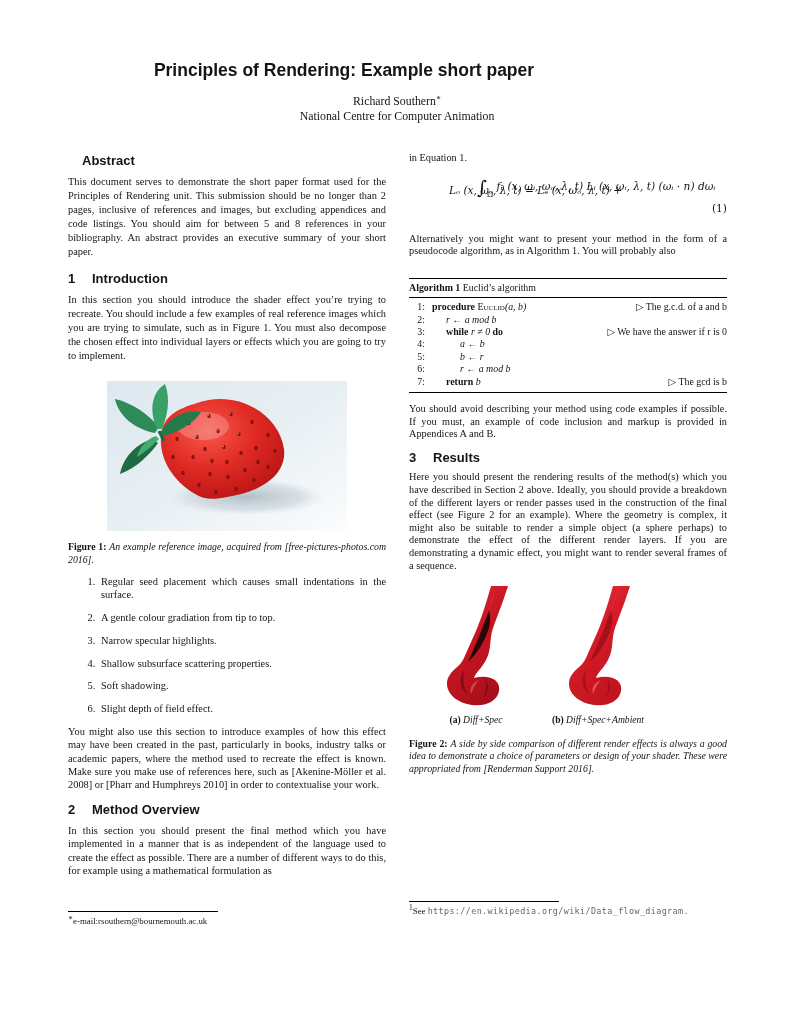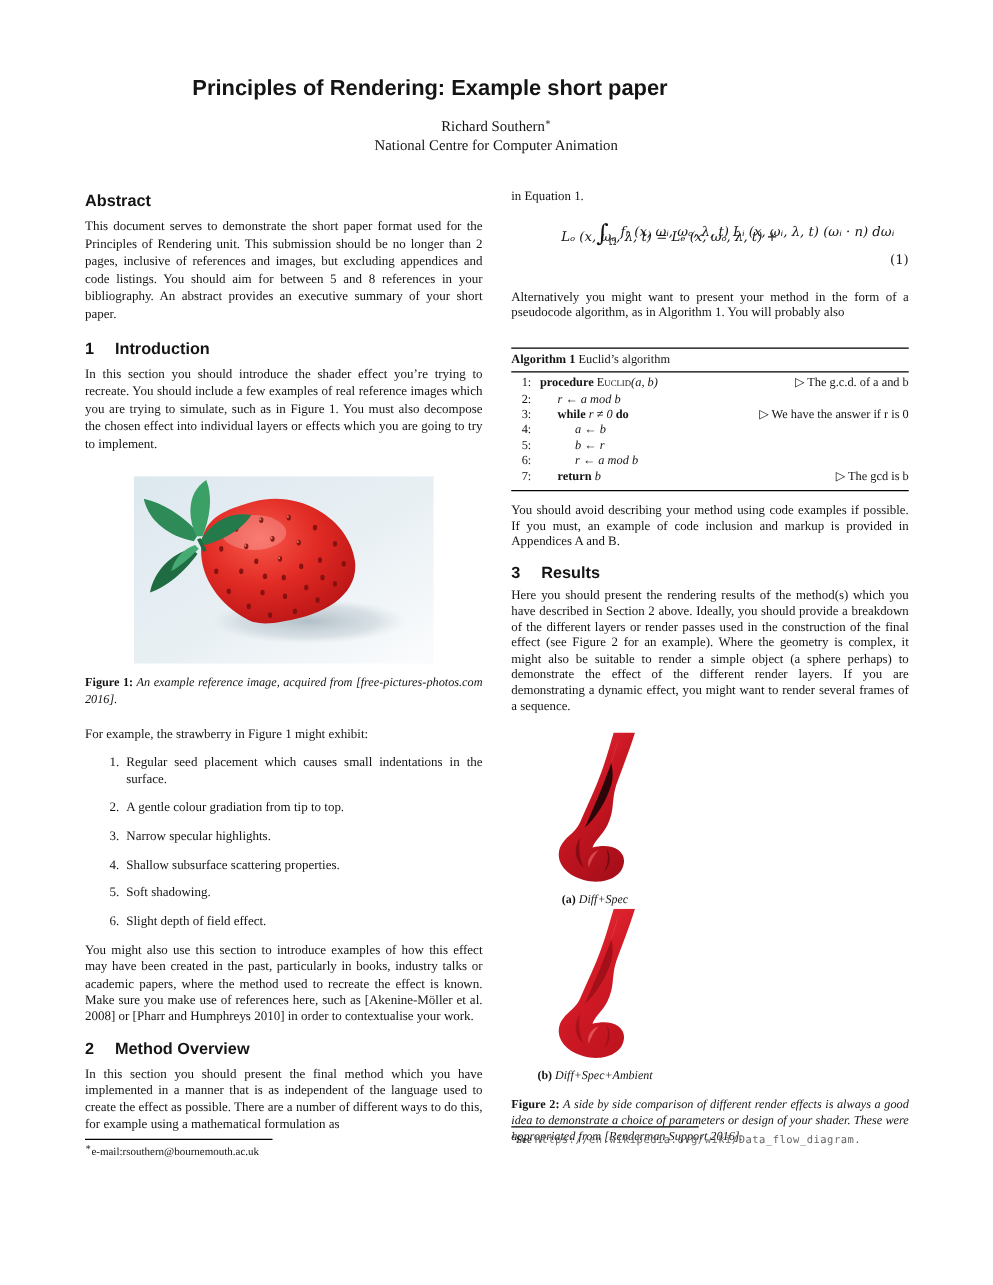--- a/index.html
+++ b/index.html
@@ -10,21 +10,21 @@
          font-family:"Liberation Sans","DejaVu Sans",sans-serif;font-weight:bold;font-size:17.5px;}
   .byline{position:absolute;left:0;top:94px;width:794px;text-align:center;font-size:11.8px;line-height:15px;}
   .sup{vertical-align:super;font-size:7.5px;line-height:0;}
   .col{position:absolute;top:152px;width:318px;font-size:10.4px;line-height:14px;text-align:justify;}
   .col-left{left:68px;}
   .col-right{left:409px;font-size:10.3px;line-height:12.6px;}
   .sechead{font-family:"Liberation Sans","DejaVu Sans",sans-serif;font-weight:bold;font-size:13px;
            text-align:left;display:flex;}
   .sechead .num{width:24px;flex:0 0 auto;}
   p{margin:0;}
-  .abs-head{margin:2px 0 7px;}
+  .abs-head{margin:2px 14px 7px;}
   .h-intro{margin:13px 0 7px;}
   .h-method{margin:12px 0 7px;}
   .h-results{margin:11px 0 7px;}
   .fig1{margin:18px 0 0;}
   .fig1-img{display:block;margin:0 auto;width:240px;height:150px;}
   .caption{font-size:9.8px;line-height:12.6px;margin-top:10px;text-align:justify;}
   .caption .cap-label{font-weight:bold;font-style:normal;}
   .caption .cap-text{font-style:italic;}
   .forexample{margin-top:15px;}
   ol.exhibit{margin:9px 0 0;padding-left:30px;}
@@ -54,21 +54,21 @@
   .algo-line{display:flex;white-space:nowrap;}
   .algo-line .ln{flex:0 0 16px;text-align:right;margin-right:7px;}
   .algo-line .cmt{margin-left:auto;}
   .kw{font-weight:bold;}
   .sc{font-variant:small-caps;}
   .mi{font-style:italic;}
   .ind1{padding-left:14px;}
   .ind2{padding-left:28px;}
   
   .fig2{margin:14px 0 0;}
-  .fig2-row{display:flex;justify-content:flex-start;padding:0 6px;flex-direction:column;}
+  .fig2-row{display:flex;justify-content:flex-start;padding:0 6px;}
   .subfig{width:122px;text-align:center;}
   .subfig svg{display:block;width:122px;height:122px;}
   .subcap{font-size:9.6px;margin-top:6px;text-align:center;}
   .subcap .subcap-label{font-weight:bold;}
   .subcap .subcap-text{font-style:italic;}
   .fig2-caption{margin-top:11px;}
   .para-gap{margin-top:9px;}
   .realtime{margin-top:12px;}
 </style>
 </head>
@@ -165,21 +165,20 @@
           <path d="M49 55 C 40 58, 32 66, 30 76 C 40 70, 47 63, 52 58 Z" fill="#46ab72"></path>
           <path d="M52 50 L57 60" stroke="#1e6b41" stroke-width="3" fill="none"></path>
         </g>
       </svg>
       <figcaption class="caption">
         <span class="cap-label">Figure 1:</span>
         <span class="cap-text">An example reference image, acquired from [free-pictures-photos.com 2016].</span>
       </figcaption>
     </figure>
 
-    <p class="forexample">For example, the strawberry in Figure 1 might exhibit:</p>
 
     <ol class="exhibit">
       <li><span>Regular seed placement which causes small indentations in the surface.</span></li>
       <li><span>A gentle colour gradiation from tip to top.</span></li>
       <li><span>Narrow specular highlights.</span></li>
       <li><span>Shallow subsurface scattering properties.</span></li>
       <li><span>Soft shadowing.</span></li>
       <li><span>Slight depth of field effect.</span></li>
     </ol>
 

